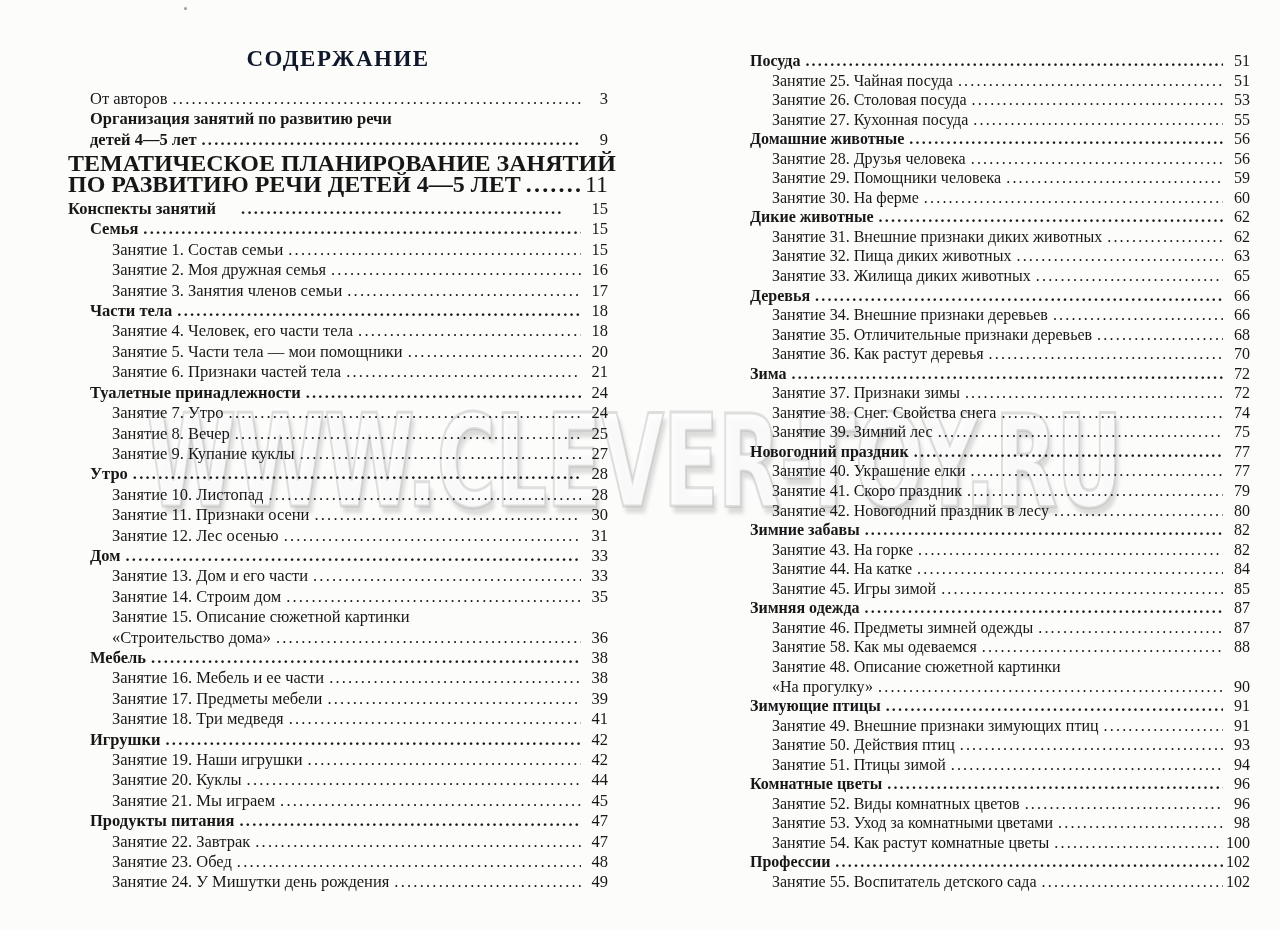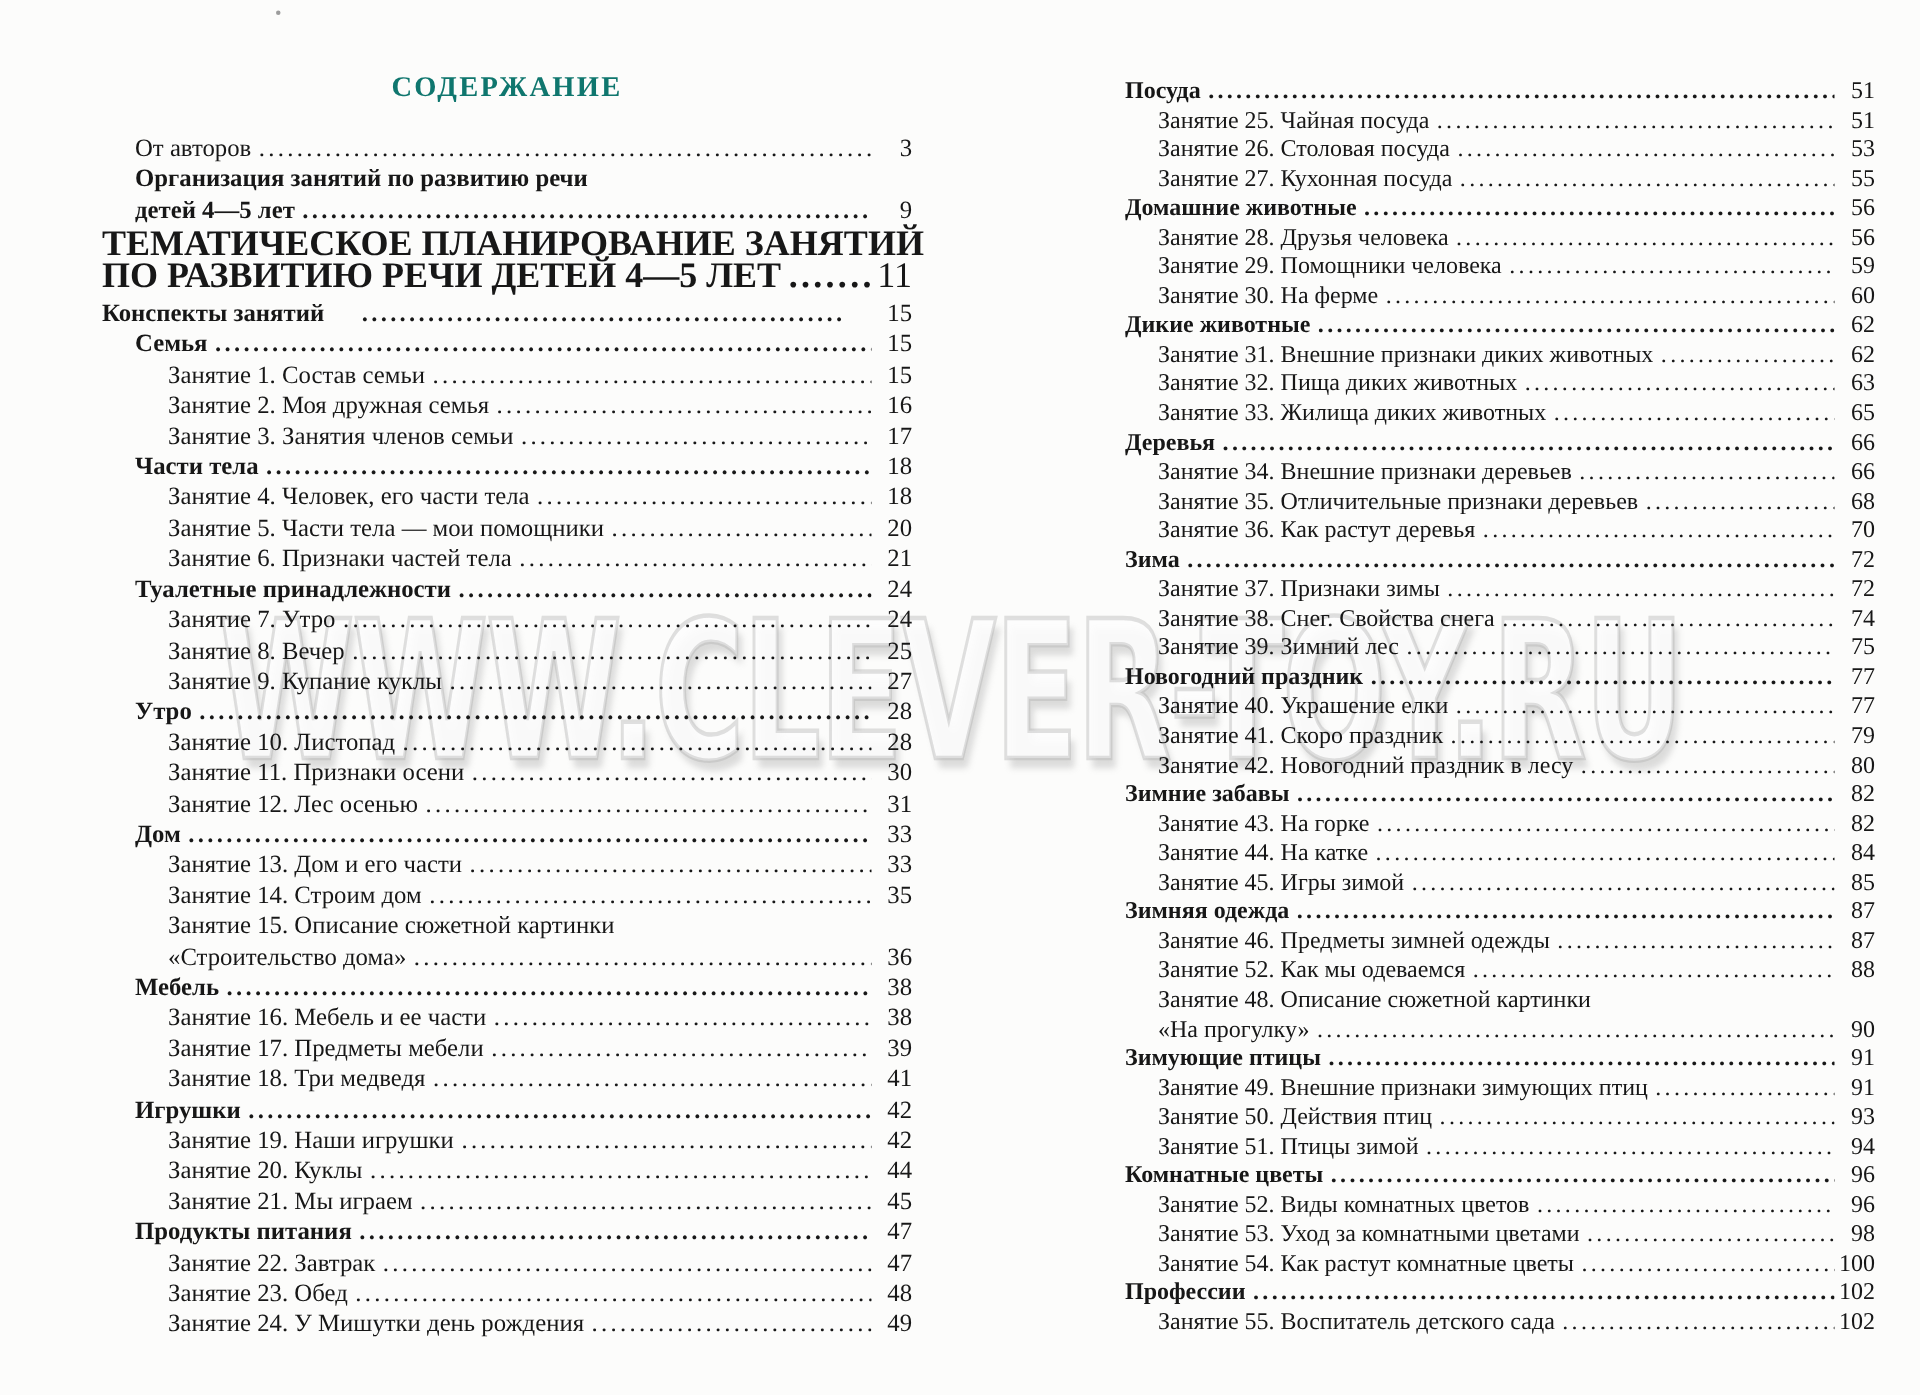--- a/index.html
+++ b/index.html
@@ -28,24 +28,24 @@
     text-shadow: 5px 7px 5px rgba(150,150,150,0.32);
     transform: scaleX(0.64);
     transform-origin: left top;
   }
   .col { position: absolute; z-index: 1; }
   .col-left  { left: 68px;  top: 44px; width: 540px; }
   .col-right { left: 728px; top: 51px; width: 522px; }
   .title {
     margin: 0 0 15px 0;
     text-align: center;
-    font-size: 19px; font-weight: 700;
+    font-size: 23px; font-weight: 700;
     letter-spacing: 1.5px;
     line-height: 30px;
-    color: #0f766e;
+    color: #0f172a;
   }
   .row {
     display: flex; align-items: baseline;
     font-size: 16.5px; line-height: 20.4px;
   }
   .col-right .row { font-size: 16px; line-height: 19.55px; }
   .lvl0 { padding-left: 0; }
   .lvl1 { padding-left: 22px; }
   .lvl2 { padding-left: 44px; }
   .bold { font-weight: 700; }
@@ -411,21 +411,21 @@
         <span class="t">Зимняя одежда</span>
         <span class="leader"></span>
         <span class="pg">87</span>
       </div>
       <div class="row lvl2">
         <span class="t">Занятие 46. Предметы зимней одежды</span>
         <span class="leader"></span>
         <span class="pg">87</span>
       </div>
       <div class="row lvl2">
-        <span class="t">Занятие 52. Как мы одеваемся</span>
+        <span class="t">Занятие 58. Как мы одеваемся</span>
         <span class="leader"></span>
         <span class="pg">88</span>
       </div>
       <div class="row lvl2">
         <span class="t">Занятие 48. Описание сюжетной картинки</span>
       </div>
       <div class="row lvl2">
         <span class="t">«На прогулку»</span>
         <span class="leader"></span>
         <span class="pg">90</span>

